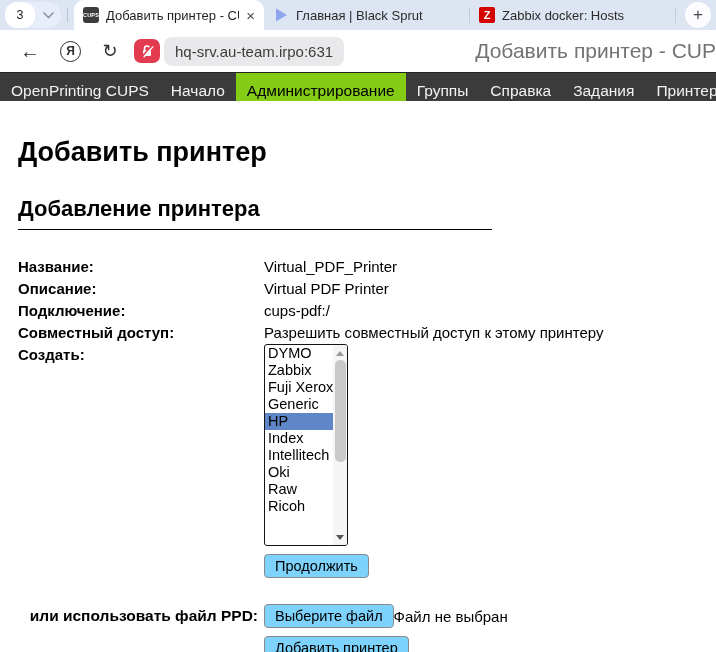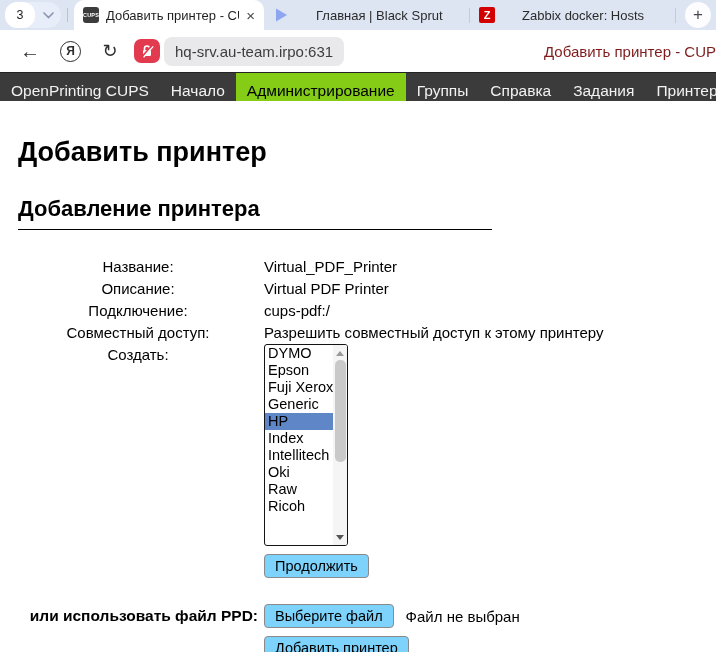--- a/index.html
+++ b/index.html
@@ -22,21 +22,21 @@
     background:#fff; border-radius:12px; min-width:30px; height:26px;
     line-height:26px; text-align:center; font-size:12.5px; color:#1c1c1c;
   }
   .tabcount-pill .chev { width:26px; display:flex; justify-content:center; }
   .vdiv { width:1px; height:14px; background:#b9c3d8; margin:0 6px; flex:0 0 auto; }
   .tab {
     display:flex; align-items:center; height:30px; padding:0 9px;
     font-size:13px; color:#1f1f1f; white-space:nowrap; overflow:hidden;
   }
   .tab.active { background:#fff; border-radius:10px 10px 0 0; width:190px; flex:0 0 auto; }
-  .tab.inactive { width:205px; flex:0 0 auto; color:#2b2b2b;gap:20px; }
+  .tab.inactive { width:205px; flex:0 0 auto; color:#2b2b2b; }
   .tab .title { flex:1; overflow:hidden; margin:0 7px; }
   .tabdiv { width:1px; height:15px; background:#c2cbde; flex:0 0 auto; }
   .favicon {
     width:16px; height:16px; border-radius:3px; flex:0 0 auto;
     display:flex; align-items:center; justify-content:center;
   }
   .favicon.cups { background:#3c3c3c; color:#fff; font-size:5.5px; font-weight:bold; letter-spacing:.2px; }
   .favicon.zabbix { background:#d40000; color:#fff; font-size:11px; font-weight:bold; border-radius:2px; }
   .closex { font-size:15px; color:#4a4a4a; line-height:1; }
   .newtab {
@@ -59,41 +59,41 @@
   .badge-insecure {
     width:26px; height:24px; border-radius:7px; background:#e23a4e;
     margin-left:12px; display:flex; align-items:center; justify-content:center; flex:0 0 auto;
   }
   .urlpill {
     height:29px; background:#e9e9eb; border-radius:8px; margin-left:4px;
     display:flex; align-items:center; padding:0 11px; font-size:15px; color:#3d3d3d;
     flex:0 0 auto;
   }
   .pagetitle {
-    margin-left:auto; font-size:15px; color:#7f1d1d; white-space:nowrap; overflow:hidden;
+    margin-left:auto; font-size:21px; color:#737373; white-space:nowrap; overflow:hidden;
   }
 
   
   .navbar {
     height:29px; background:#3b3b3b; border-top:1px solid #232323;
     display:flex; color:#f2f2f2; font-size:15.5px; white-space:nowrap; overflow:hidden;
   }
   .navitem { padding:4px 11px; line-height:28px; }
   .navitem.active { background:#84cc16; color:#000; }
 
   
   .content { padding-left:18px; }
   h1 { font-size:27px; font-weight:bold; margin-top:36px; color:#000; }
   h2 {
     font-size:22px; font-weight:bold; margin-top:28px; padding-bottom:7px;
     border-bottom:1.5px solid #000; width:474px; color:#000;
   }
   .formarea { margin-top:26px; font-size:15px; }
   .frow { display:flex; line-height:22px; }
-  .frow .lbl { width:240px; text-align:center; font-weight:normal; flex:0 0 auto; }
+  .frow .lbl { width:240px; text-align:left; font-weight:bold; flex:0 0 auto; }
   .frow .val { margin-left:6px; }
   .frow.top { align-items:flex-start; }
 
   
   .lb {
     display:flex; border:1.5px solid #141414; border-radius:3px;
     height:202px; margin-left:6px; background:#fff; overflow:hidden;
   }
   .lb .opts { width:68px; font-size:14.5px; }
   .lb .opt { height:17px; line-height:17px; padding-left:3px; white-space:nowrap; }
@@ -104,21 +104,21 @@
   .sb .thumb { position:absolute; left:1.5px; top:15px; width:11px; height:102px; background:#c9c9c9; border-radius:5px; }
 
   .btn {
     font-family:"Liberation Sans", sans-serif; font-size:14.5px; color:#000;
     background:#7dd3fc; border:1px solid #8a8a8a; border-radius:4px; padding:3px 10px;
   }
   .continue-row { margin-left:246px; margin-top:8px; }
   .ppd-row { display:flex; align-items:center; margin-top:26px; font-size:15.5px; }
   .ppd-row .lbl { width:240px; text-align:right; font-weight:bold; flex:0 0 auto; }
   .ppd-row .btn { margin-left:6px; }
-  .filestatus { margin-left:12px; font-size:15px; color:#000; }
+  .filestatus { margin-left:0; font-size:15px; color:#000; }
   .add-row { margin-left:246px; margin-top:8px; }
 </style>
 </head>
 <body>
 
 <div class="tabstrip">
   <div class="tabcount-pill">
     <span class="count">3</span>
     <span class="chev">
       <svg width="11" height="7" viewBox="0 0 11 7">
@@ -200,21 +200,21 @@
     <div class="frow">
       <span class="lbl">Совместный доступ:</span>
       <span class="val">Разрешить совместный доступ к этому принтеру</span>
     </div>
 
     <div class="frow top">
       <span class="lbl">Создать:</span>
       <div class="lb">
         <div class="opts">
           <div class="opt">DYMO</div>
-          <div class="opt">Epson</div>
+          <div class="opt">Zabbix</div>
           <div class="opt">Fuji Xerox</div>
           <div class="opt">Generic</div>
           <div class="opt sel">HP</div>
           <div class="opt">Index</div>
           <div class="opt">Intellitech</div>
           <div class="opt">Oki</div>
           <div class="opt">Raw</div>
           <div class="opt">Ricoh</div>
         </div>
         <div class="sb">

